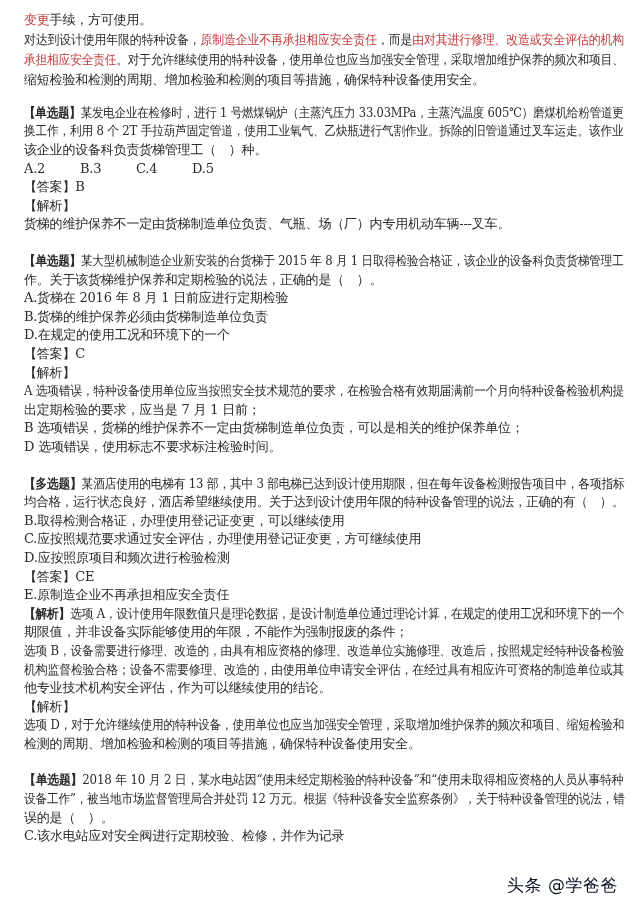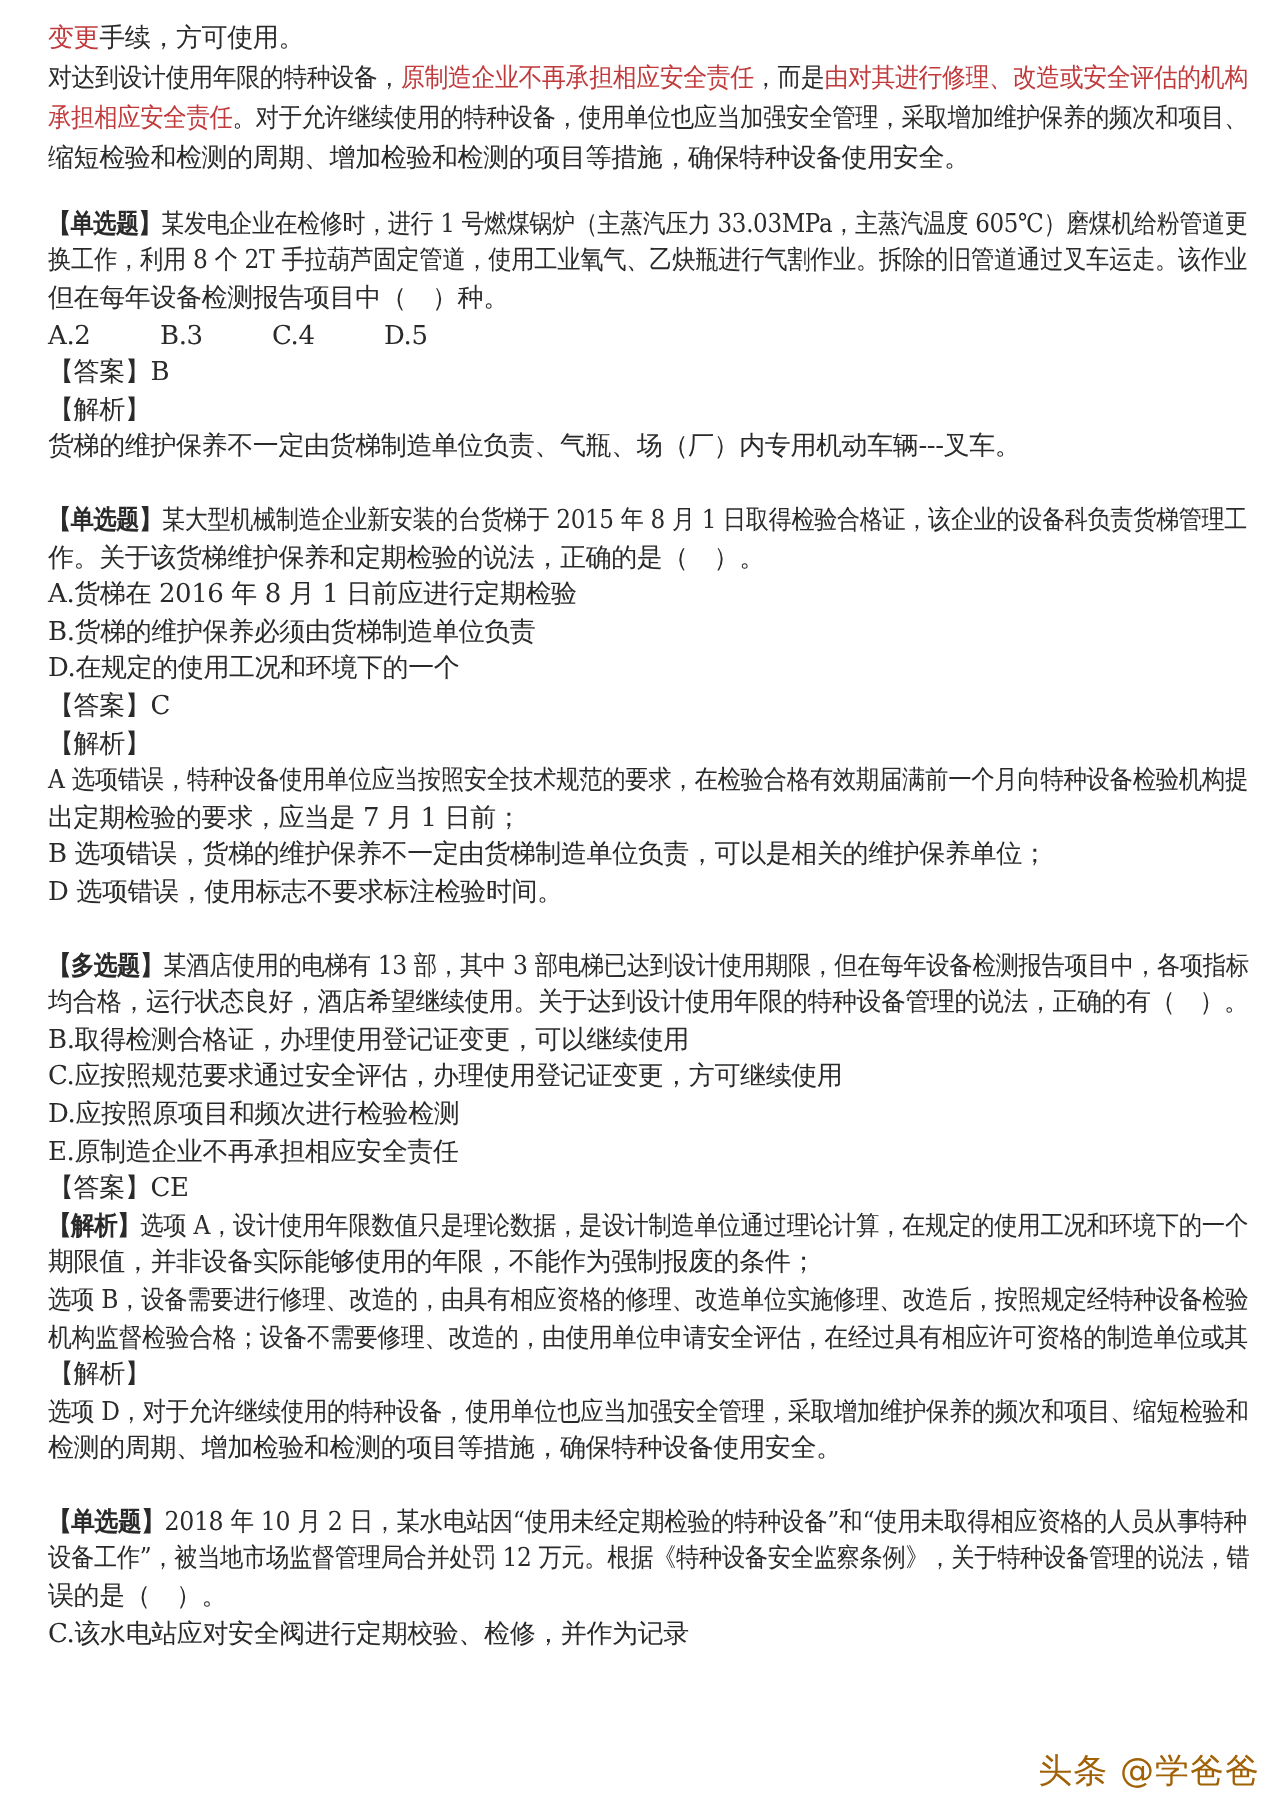--- a/index.html
+++ b/index.html
@@ -9,43 +9,43 @@
     color: #2a2a2a;
   }
   .page { position: absolute; left: 24px; top: 0; width: 600px; }
   .line {
     font-size: 13px; line-height: 18.6px; white-space: nowrap;
     letter-spacing: -0.2px; transform-origin: left center;
   }
   .red { color: #c0393b; }
   .block { margin: 0; }
   .watermark {
-    position: absolute; right: 10px; bottom: 8px;
-    font-family: "DejaVu Sans", sans-serif; font-size: 17px; color: #a16207;
+    position: absolute; right: 22px; bottom: 8px;
+    font-family: "DejaVu Sans", sans-serif; font-size: 17px; color: #0f172a;
     letter-spacing: 0.5px;
   }
 </style>
 </head>
 <body>
 
 <div class="page">
 
   <div class="block" style="padding-top:11px;">
     <div class="line"><span class="red">变更</span><span>手续，方可使用。</span></div>
     <div class="line" style="margin-top: 1.5px; transform: scaleX(0.919);"><span>对达到设计使用年限的特种设备，</span><span class="red">原制造企业不再承担相应安全责任</span><span>，而是</span><span class="red">由对其进行修理、改造或安全评估的机构</span></div>
     <div class="line" style="margin-top: 1.5px; transform: scaleX(0.901);"><span class="red">承担相应安全责任</span><span>。对于允许继续使用的特种设备，使用单位也应当加强安全管理，采取增加维护保养的频次和项目、</span></div>
     <div class="line" style="margin-top:1.5px"><span>缩短检验和检测的周期、增加检验和检测的项目等措施，确保特种设备使用安全。</span></div>
   </div>
 
   <div style="height:14px"></div>
 
   <div class="block">
     <div class="line" style="transform: scaleX(0.885);"><b>【单选题】</b><span>某发电企业在检修时，进行 1 号燃煤锅炉（主蒸汽压力 33.03MPa，主蒸汽温度 605℃）磨煤机给粉管道更</span></div>
     <div class="line" style="transform: scaleX(0.898);">换工作，利用 8 个 2T 手拉葫芦固定管道，使用工业氧气、乙炔瓶进行气割作业。拆除的旧管道通过叉车运走。该作业</div>
-    <div class="line">但在每年设备检测报告项目中（　）种。</div>
+    <div class="line">该企业的设备科负责货梯管理工（　）种。</div>
     <div class="line">
       <span style="display:inline-block;width:56px">A.2</span><span style="display:inline-block;width:56px">B.3</span><span style="display:inline-block;width:56px">C.4</span><span>D.5</span>
     </div>
     <div class="line"><span>【答案】</span><span>B</span></div>
     <div class="line">【解析】</div>
     <div class="line">货梯的维护保养不一定由货梯制造单位负责、气瓶、场（厂）内专用机动车辆---叉车。</div>
   </div>
 
   <div style="height:18px"></div>
 
@@ -64,26 +64,27 @@
   </div>
 
   <div style="height:18px"></div>
 
   <div class="block">
     <div class="line" style="transform: scaleX(0.9);"><b>【多选题】</b><span>某酒店使用的电梯有 13 部，其中 3 部电梯已达到设计使用期限，但在每年设备检测报告项目中，各项指标</span></div>
     <div class="line" style="transform: scaleX(0.957);">均合格，运行状态良好，酒店希望继续使用。关于达到设计使用年限的特种设备管理的说法，正确的有（　）。</div>
     <div class="line">B.取得检测合格证，办理使用登记证变更，可以继续使用</div>
     <div class="line">C.应按照规范要求通过安全评估，办理使用登记证变更，方可继续使用</div>
     <div class="line">D.应按照原项目和频次进行检验检测</div>
+    <div class="line"><span>【答案】</span><span>CE</span></div>
     <div class="line">E.原制造企业不再承担相应安全责任</div>
-    <div class="line"><span>【答案】</span><span>CE</span></div>
     <div class="line" style="transform: scaleX(0.901);"><b>【解析】</b><span>选项 A，设计使用年限数值只是理论数据，是设计制造单位通过理论计算，在规定的使用工况和环境下的一个</span></div>
     <div class="line">期限值，并非设备实际能够使用的年限，不能作为强制报废的条件；</div>
     <div class="line" style="transform: scaleX(0.901);">选项 B，设备需要进行修理、改造的，由具有相应资格的修理、改造单位实施修理、改造后，按照规定经特种设备检验</div>
     <div class="line" style="transform: scaleX(0.919);">机构监督检验合格；设备不需要修理、改造的，由使用单位申请安全评估，在经过具有相应许可资格的制造单位或其</div>
+    <div class="line">他专业技术机构安全评估，作为可以继续使用的结论。</div>
     <div class="line">【解析】</div>
     <div class="line" style="transform: scaleX(0.9);">选项 D，对于允许继续使用的特种设备，使用单位也应当加强安全管理，采取增加维护保养的频次和项目、缩短检验和</div>
     <div class="line">检测的周期、增加检验和检测的项目等措施，确保特种设备使用安全。</div>
   </div>
 
   <div style="height:18px"></div>
 
   <div class="block">
     <div class="line" style="transform: scaleX(0.91);"><b>【单选题】</b><span>2018 年 10 月 2 日，某水电站因“使用未经定期检验的特种设备”和“使用未取得相应资格的人员从事特种</span></div>
     <div class="line" style="transform: scaleX(0.896);">设备工作”，被当地市场监督管理局合并处罚 12 万元。根据《特种设备安全监察条例》，关于特种设备管理的说法，错</div>

